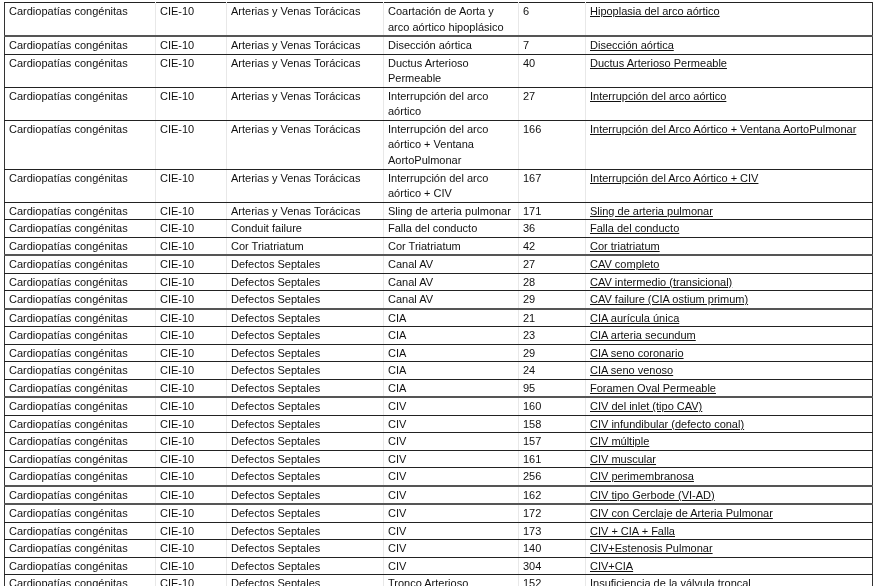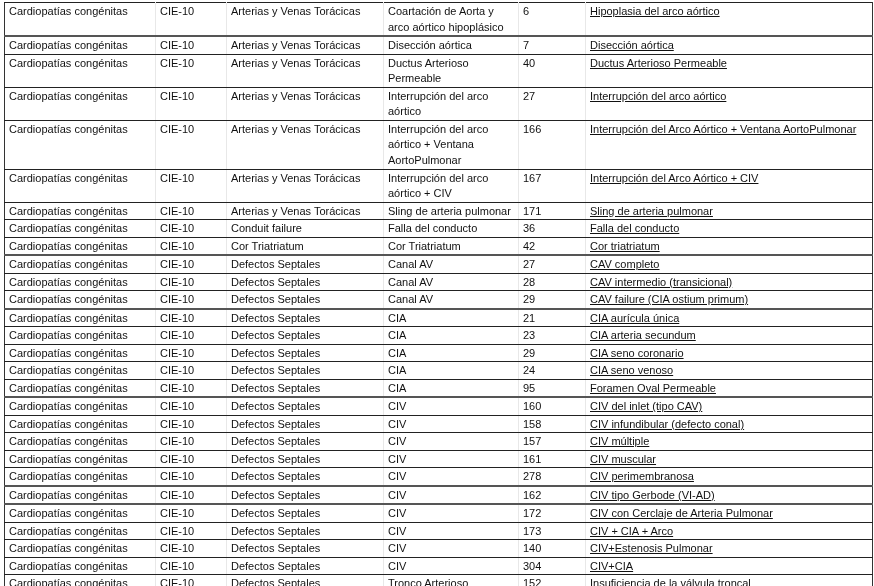--- a/index.html
+++ b/index.html
@@ -228,21 +228,21 @@
           <td>Defectos Septales</td>
           <td>CIV</td>
           <td>161</td>
           <td>CIV muscular</td>
         </tr>
         <tr class="r-1line">
           <td>Cardiopatías congénitas</td>
           <td>CIE-10</td>
           <td>Defectos Septales</td>
           <td>CIV</td>
-          <td>278</td>
+          <td>256</td>
           <td>CIV perimembranosa</td>
         </tr>
         <tr class="r-1line thick-top">
           <td>Cardiopatías congénitas</td>
           <td>CIE-10</td>
           <td>Defectos Septales</td>
           <td>CIV</td>
           <td>162</td>
           <td>CIV tipo Gerbode (VI-AD)</td>
         </tr>
@@ -253,21 +253,21 @@
           <td>CIV</td>
           <td>172</td>
           <td>CIV con Cerclaje de Arteria Pulmonar</td>
         </tr>
         <tr class="r-1line">
           <td>Cardiopatías congénitas</td>
           <td>CIE-10</td>
           <td>Defectos Septales</td>
           <td>CIV</td>
           <td>173</td>
-          <td>CIV + CIA + Arco</td>
+          <td>CIV + CIA + Falla</td>
         </tr>
         <tr class="r-1line">
           <td>Cardiopatías congénitas</td>
           <td>CIE-10</td>
           <td>Defectos Septales</td>
           <td>CIV</td>
           <td>140</td>
           <td>CIV+Estenosis Pulmonar</td>
         </tr>
         <tr class="r-1line">

